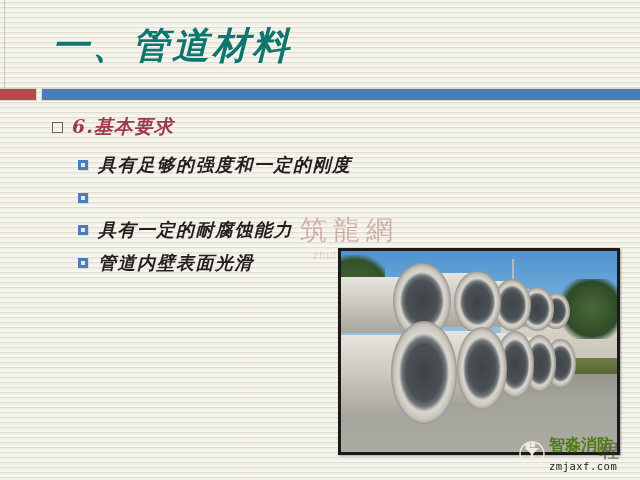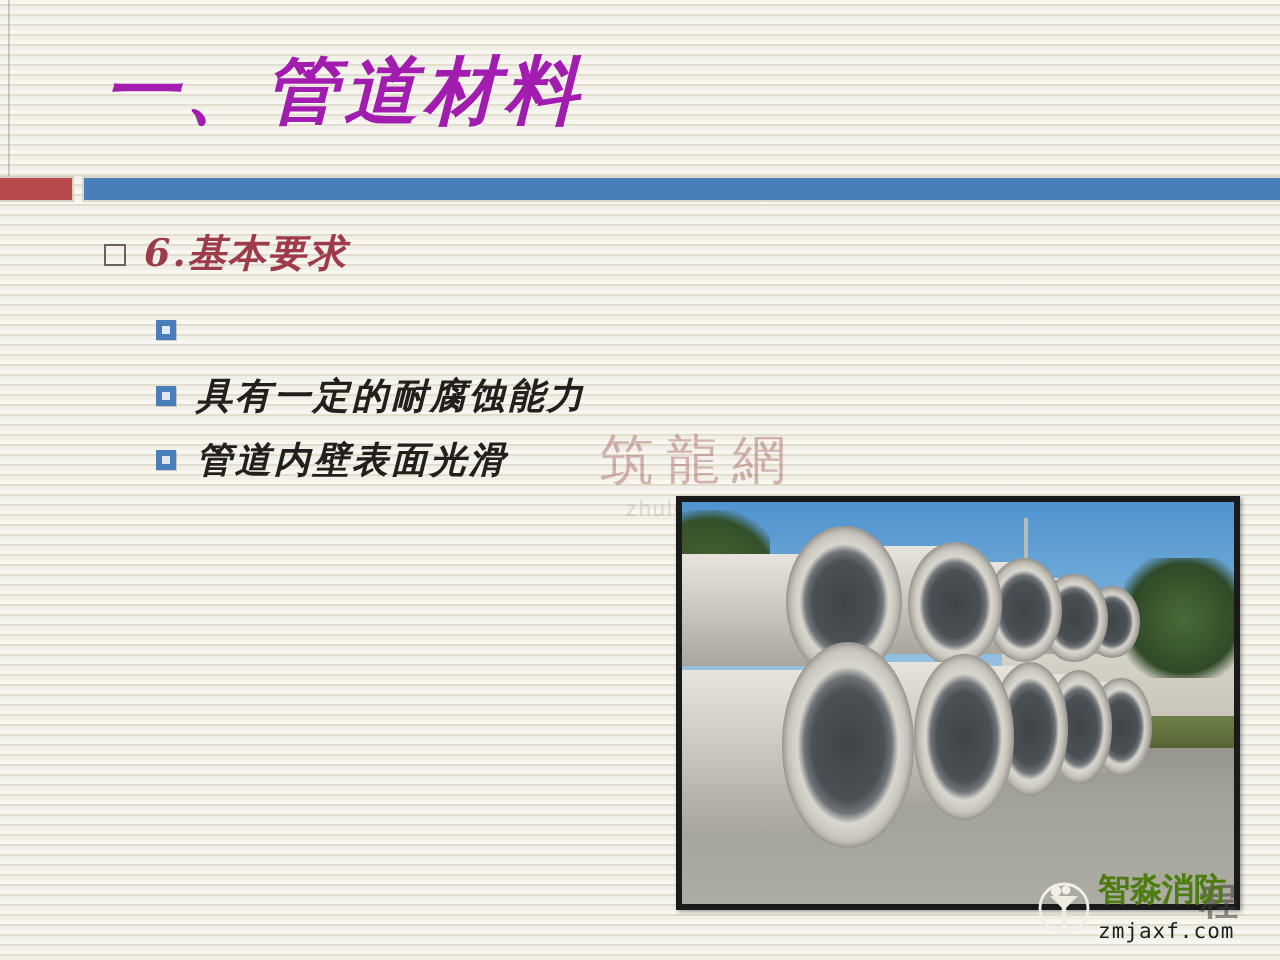--- a/index.html
+++ b/index.html
@@ -50,21 +50,21 @@
   #slide-title {
     position: absolute;
     left: 52px;
     top: 21px;
     font-family: "DejaVu Serif", "Liberation Serif", serif;
     font-size: 37px;
     line-height: 48px;
     letter-spacing: 3px;
     font-weight: 600;
     font-style: italic;
-    color: #a21caf;
+    color: #0f766e;
     white-space: nowrap;
     text-shadow: 0.5px 0.5px 0 rgba(255,255,255,0.6);
   }
 
   
   #rule-red {
     position: absolute;
     left: 0px;
     top: 88px;
     width: 37px;
@@ -309,20 +309,24 @@
 
   <div id="content-list">
 
     <div class="lvl1-row">
       <span class="sq-hollow"></span>
       <span class="lvl1-text">6.基本要求</span>
     </div>
 
     <div class="lvl2-list">
 
+      <div class="lvl2-row">
+        <span class="sq-blue"></span>
+        <span class="lvl2-text">具有足够的强度和一定的刚度</span>
+      </div>
 
       <div class="lvl2-row">
         <span class="sq-blue"></span>
       </div>
 
       <div class="lvl2-row">
         <span class="sq-blue"></span>
         <span class="lvl2-text">具有一定的耐腐蚀能力</span>
       </div>
 

